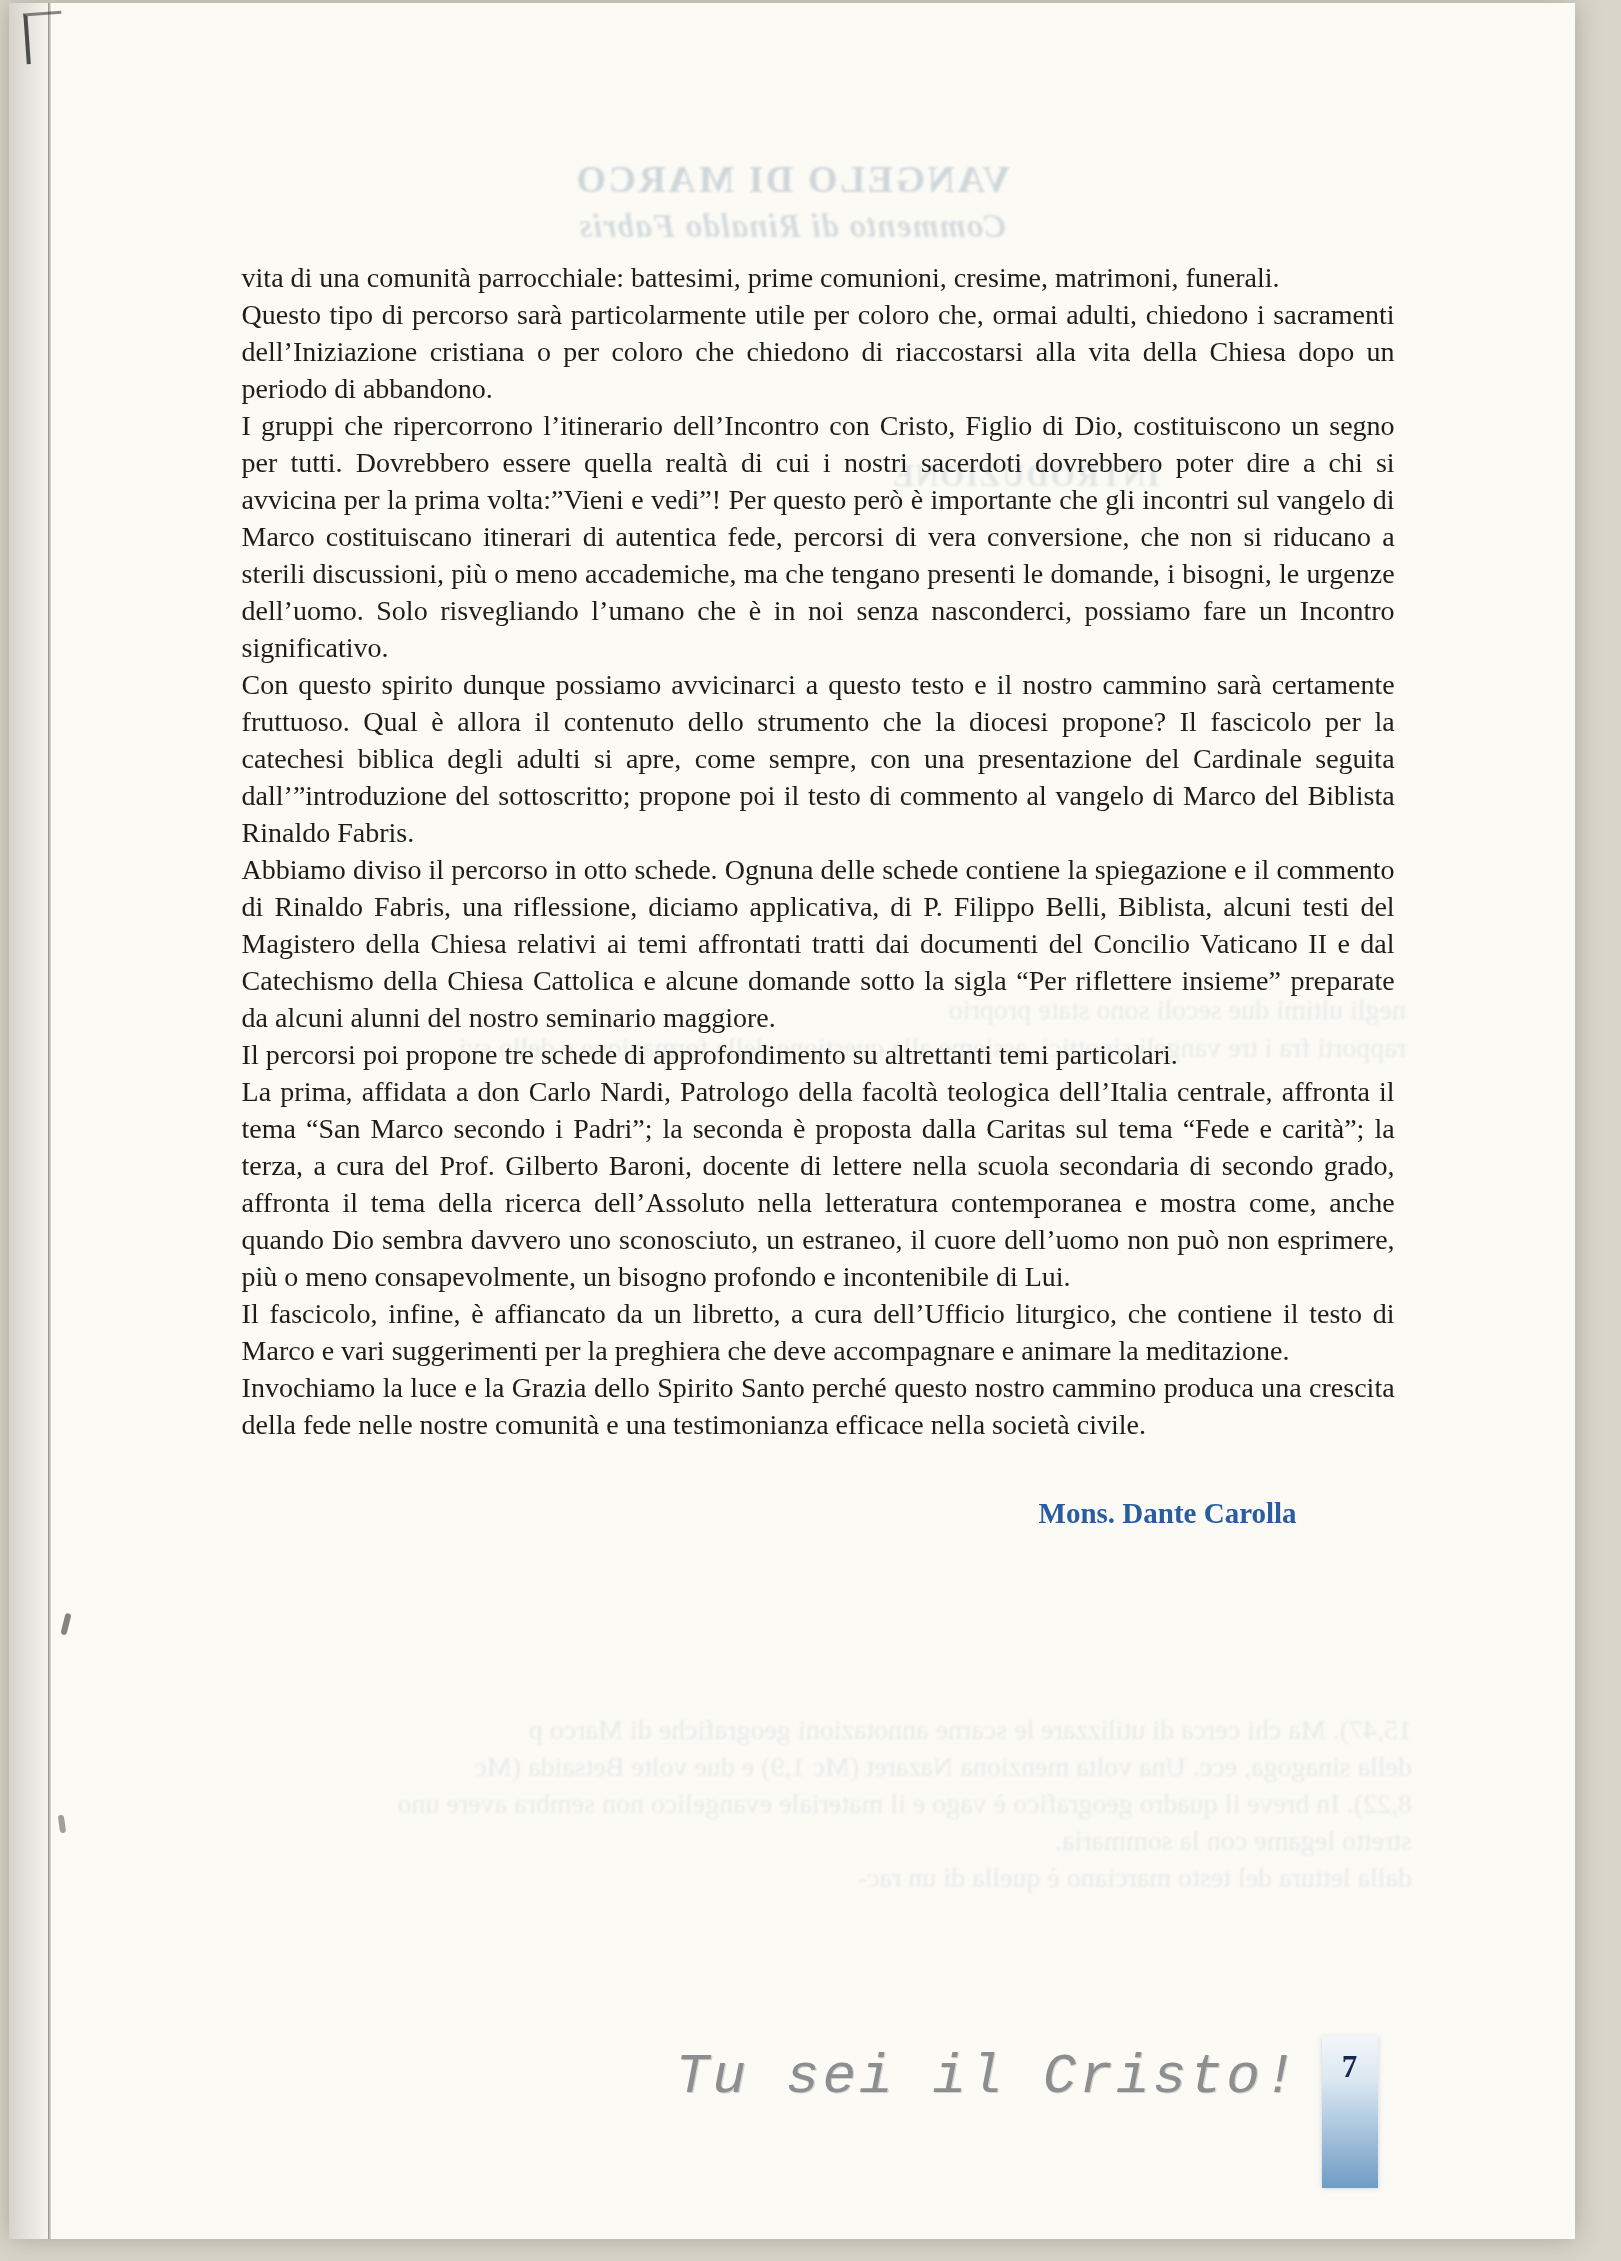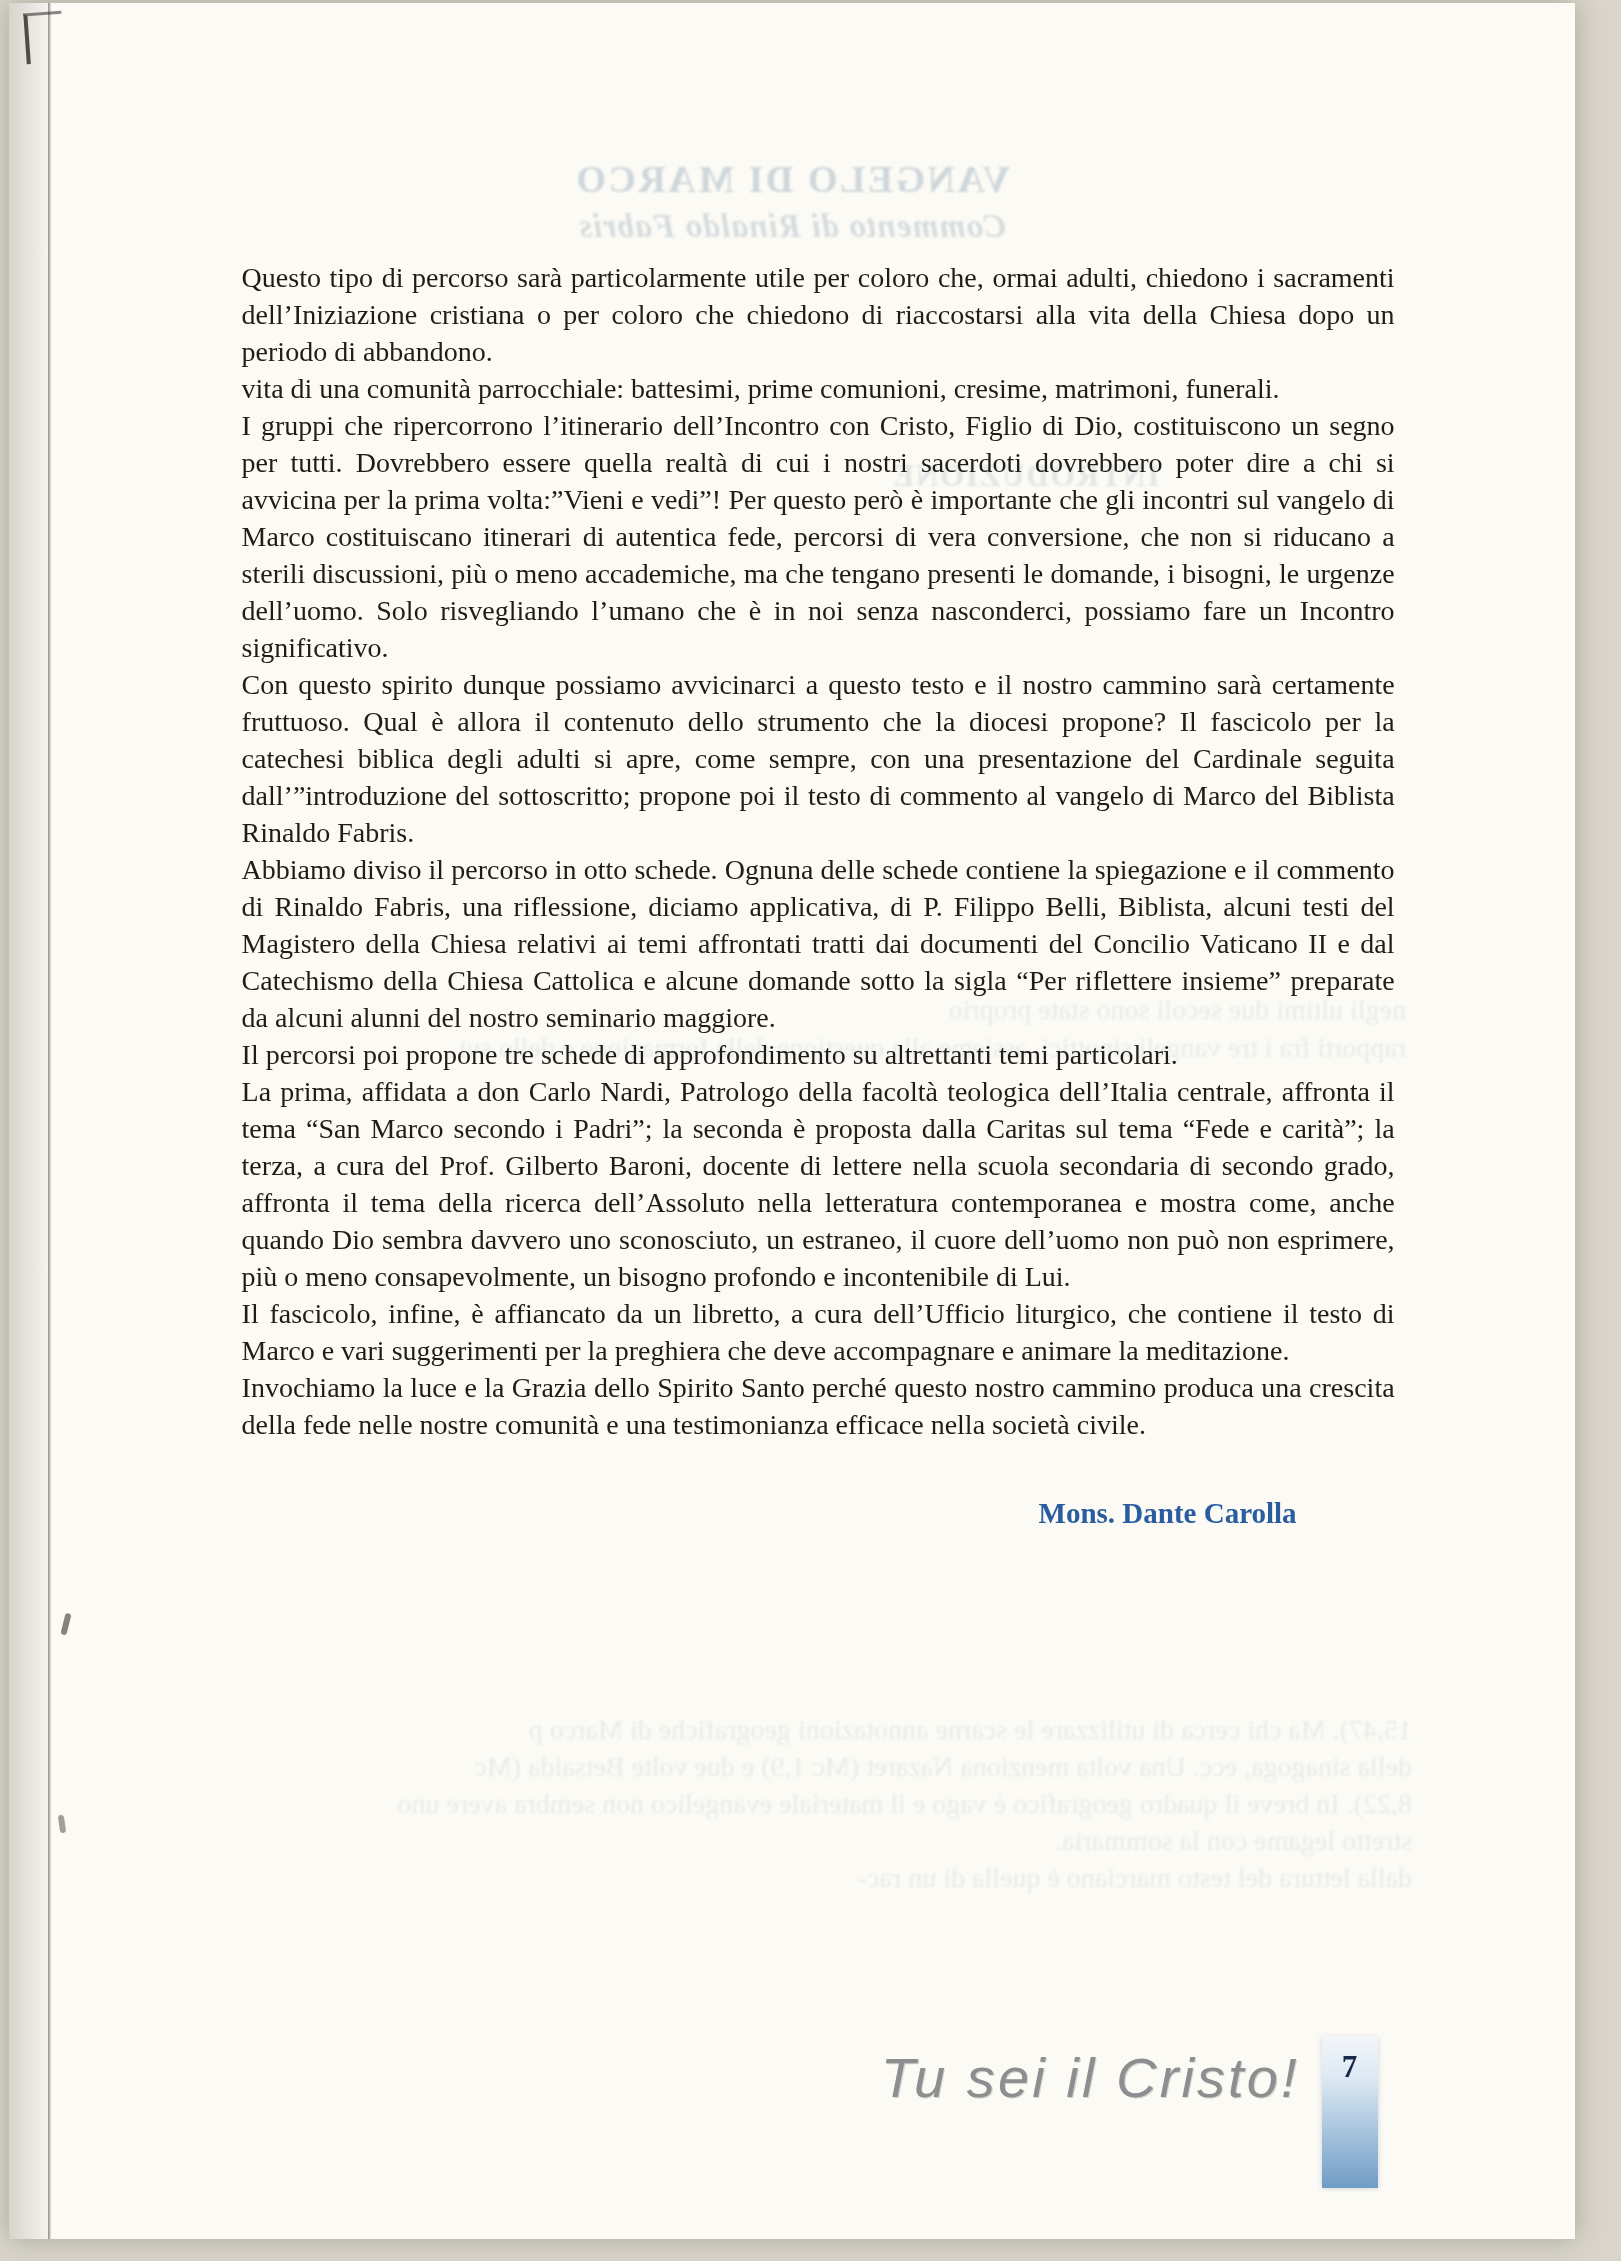--- a/index.html
+++ b/index.html
@@ -89,21 +89,21 @@
   .sig-name  { font-weight: bold; font-size: 29px; color: var(--signature-name, #2a5d9f); }
   .sig-role  { font-weight: bold; font-style: italic; font-size: 28px; color: var(--ink, #201c18); margin-top: 2.5px; }
 
   
   .footer {
     position: absolute; top: 2033px; right: 197px;
     display: flex; align-items: flex-start; gap: 22px;
     z-index: 2;
   }
   .motto {
-    font-family: Liberation Sans, sans-serif;
+    font-family: Liberation Mono, monospace;
     font-style: italic;
     font-size: 56px;
     letter-spacing: 3.1px;
     color: var(--motto, #8c8e90);
     margin-top: 9.8px;
     text-shadow: 1.2px 0.6px 0 rgba(140,142,144,0.35);
   }
   .page-number-box {
     width: 56px; height: 152px;
     background: linear-gradient(180deg,
@@ -144,22 +144,22 @@
 
     <div class="bleed bleed-bottom">
       <div>15,47). Ma chi cerca di utilizzare le scarne annotazioni geografiche di Marco p</div>
       <div>della sinagoga, ecc. Una volta menziona Nazaret (Mc 1,9) e due volte Betsaida (Mc</div>
       <div>8,22). In breve il quadro geografico è vago e il materiale evangelico non sembra avere uno</div>
       <div>stretto legame con la sommaria.</div>
       <div>dalla lettura del testo marciano è quella di un rac-</div>
     </div>
 
     <main class="content">
+      <p>vita di una comunità parrocchiale: battesimi, prime comunioni, cresime, matrimoni, funerali.</p>
       <p>Questo tipo di percorso sarà particolarmente utile per coloro che, ormai adulti, chiedono i sacramenti dell’Iniziazione cristiana o per coloro che chiedono di riaccostarsi alla vita della Chiesa dopo un periodo di abbandono.</p>
-      <p>vita di una comunità parrocchiale: battesimi, prime comunioni, cresime, matrimoni, funerali.</p>
       <p>I gruppi che ripercorrono l’itinerario dell’Incontro con Cristo, Figlio di Dio, costituiscono un segno per tutti. Dovrebbero essere quella realtà di cui i nostri sacerdoti dovrebbero poter dire a chi si avvicina per la prima volta:”Vieni e vedi”! Per questo però è importante che gli incontri sul vangelo di Marco costituiscano itinerari di autentica fede, percorsi di vera conversione, che non si riducano a sterili discussioni, più o meno accademiche, ma che tengano presenti le domande, i bisogni, le urgenze dell’uomo. Solo risvegliando l’umano che è in noi senza nasconderci, possiamo fare un Incontro significativo.</p>
       <p>Con questo spirito dunque possiamo avvicinarci a questo testo e il nostro cammino sarà certamente fruttuoso. Qual è allora il contenuto dello strumento che la diocesi propone? Il fascicolo per la catechesi biblica degli adulti si apre, come sempre, con una presentazione del Cardinale seguita dall’”introduzione del sottoscritto; propone poi il testo di commento al vangelo di Marco del Biblista Rinaldo Fabris.</p>
       <p>Abbiamo diviso il percorso in otto schede. Ognuna delle schede contiene la spiegazione e il commento di Rinaldo Fabris, una riflessione, diciamo applicativa, di P. Filippo Belli, Biblista, alcuni testi del Magistero della Chiesa relativi ai temi affrontati tratti dai documenti del Concilio Vaticano II e dal Catechismo della Chiesa Cattolica e alcune domande sotto la sigla “Per riflettere insieme” preparate da alcuni alunni del nostro seminario maggiore.</p>
       <p>Il percorsi poi propone tre schede di approfondimento su altrettanti temi particolari.</p>
       <p>La prima, affidata a don Carlo Nardi, Patrologo della facoltà teologica dell’Italia centrale, affronta il tema “San Marco secondo i Padri”; la seconda è proposta dalla Caritas sul tema “Fede e carità”; la terza, a cura del Prof. Gilberto Baroni, docente di lettere nella scuola secondaria di secondo grado, affronta il tema della ricerca dell’Assoluto nella letteratura contemporanea e mostra come, anche quando Dio sembra davvero uno sconosciuto, un estraneo, il cuore dell’uomo non può non esprimere, più o meno consapevolmente, un bisogno profondo e incontenibile di Lui.</p>
       <p>Il fascicolo, infine, è affiancato da un libretto, a cura dell’Ufficio liturgico, che contiene il testo di Marco e vari suggerimenti per la preghiera che deve accompagnare e animare la meditazione.</p>
       <p>Invochiamo la luce e la Grazia dello Spirito Santo perché questo nostro cammino produca una crescita della fede nelle nostre comunità e una testimonianza efficace nella società civile.</p>
 
       <div class="signature">
         <div class="sig-name">Mons. Dante Carolla</div>

